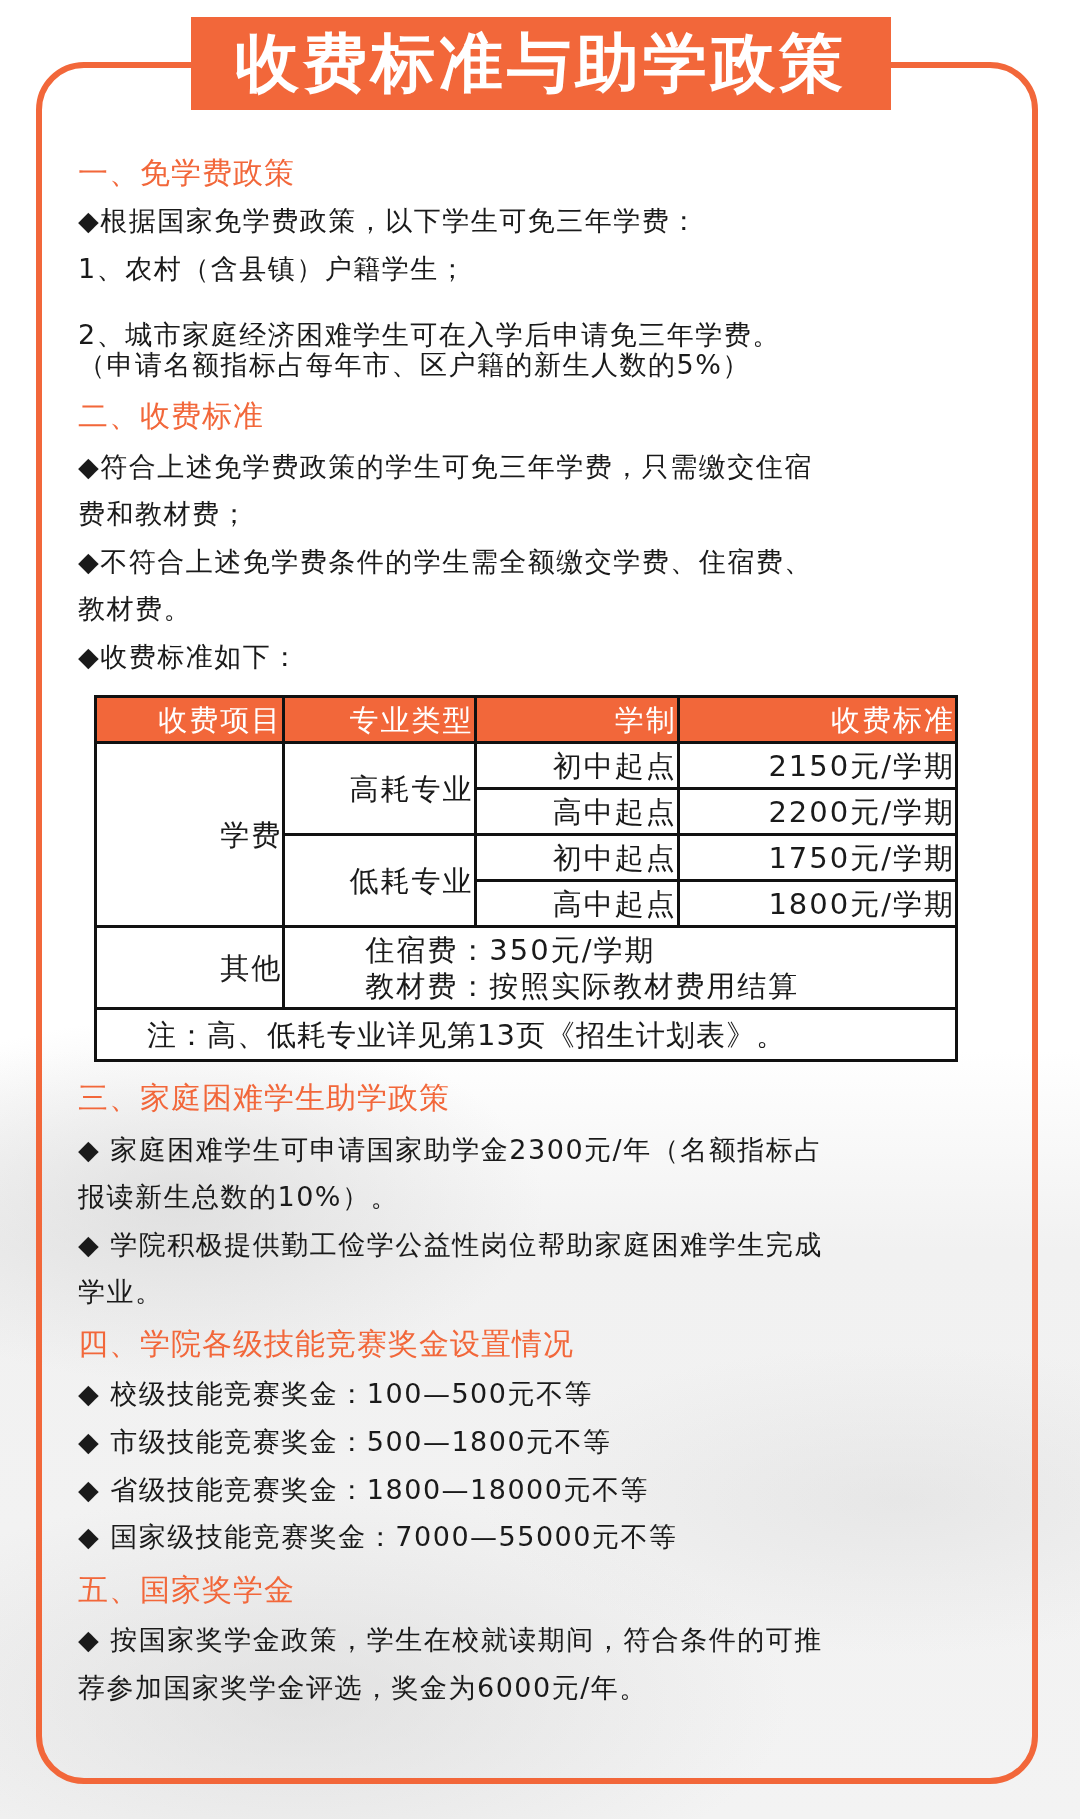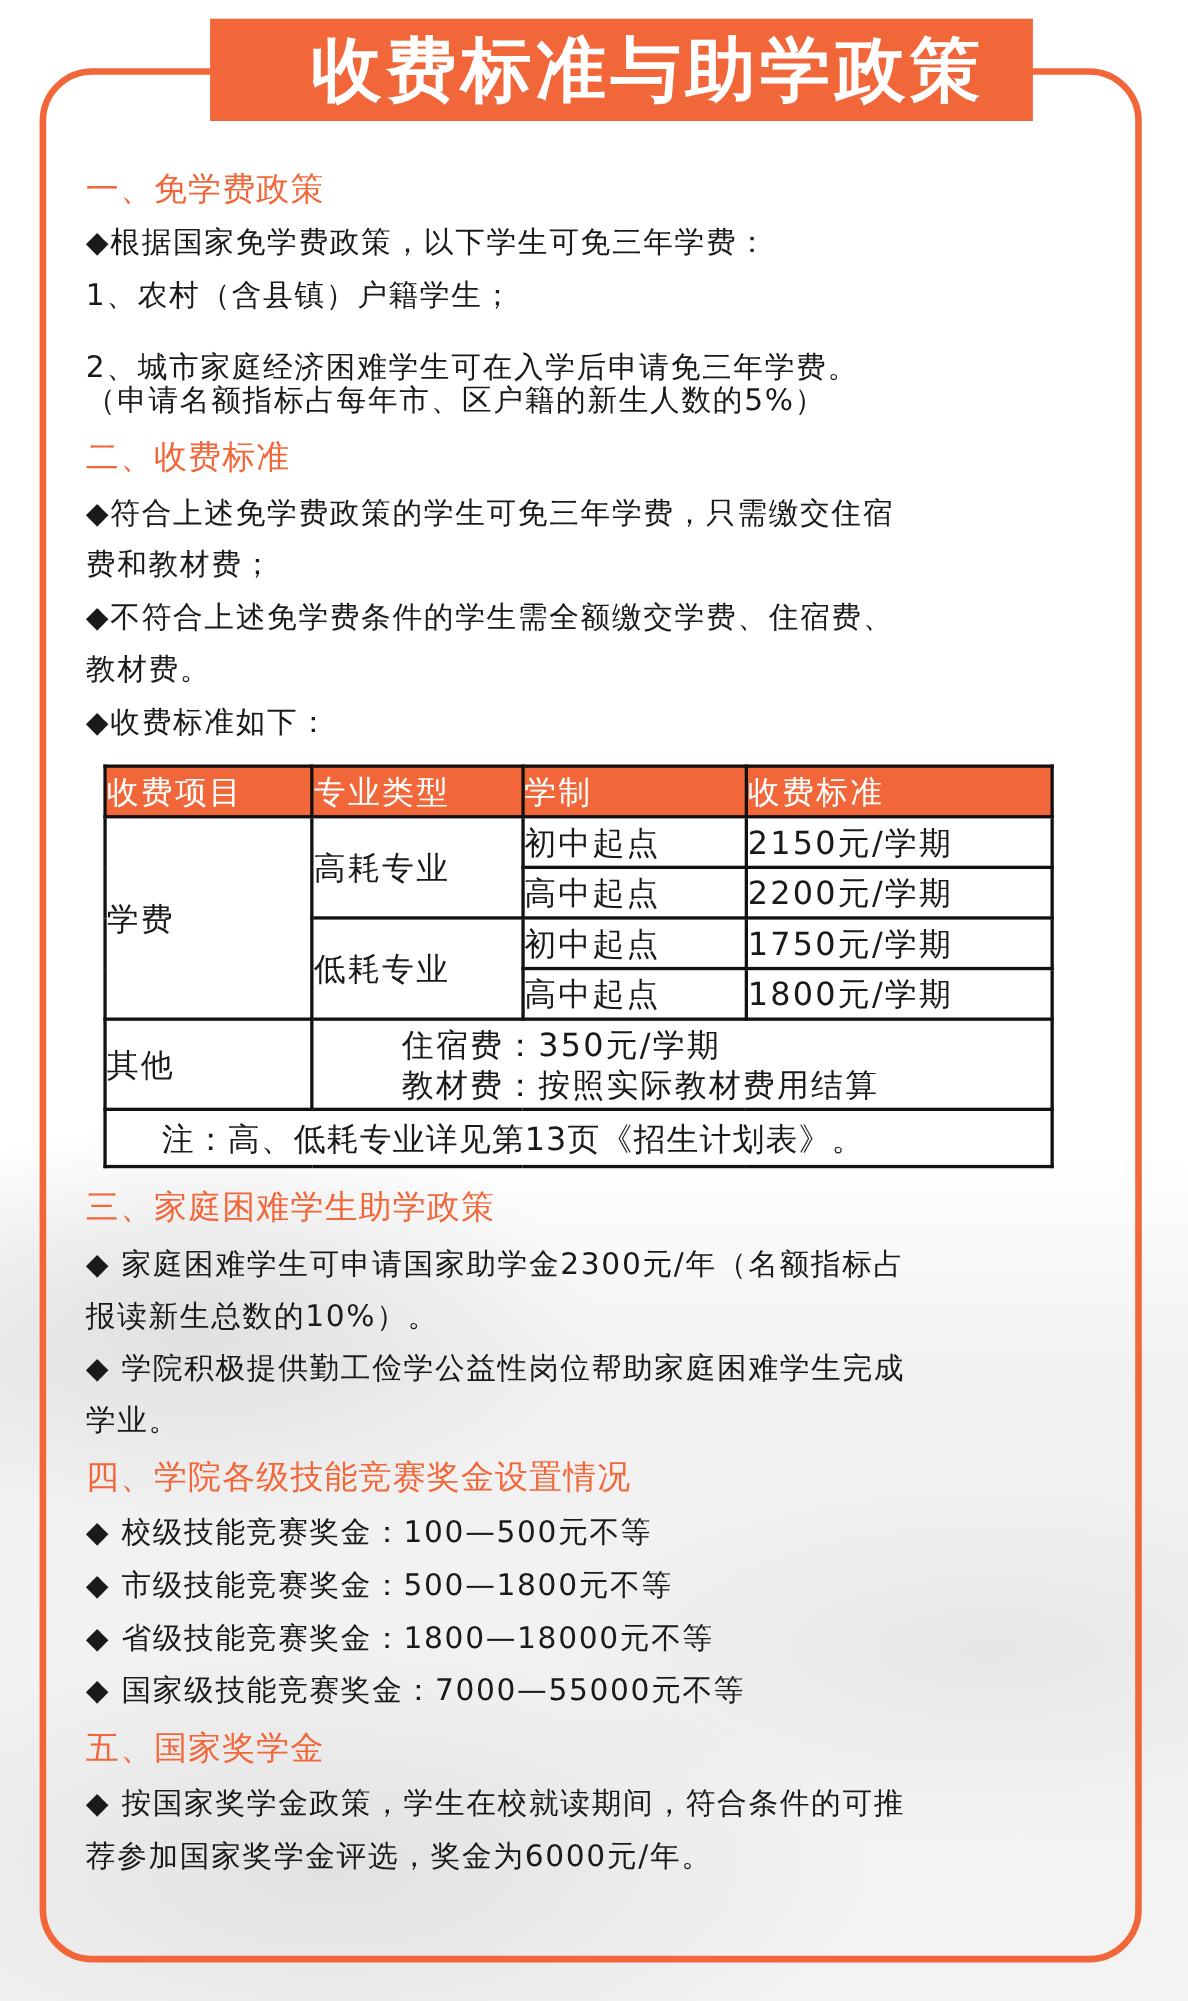--- a/index.html
+++ b/index.html
@@ -14,36 +14,36 @@
       linear-gradient(#ffffff 0px, #ffffff 1050px, #f1f1f1 1250px, #f3f3f3 1819px);
   }
   .frame {
     position:absolute; left:36px; top:62px; width:1002px; height:1722px;
     border:6px solid #F2673A; border-radius:48px; box-sizing:border-box;
   }
   .banner {
     position:absolute; left:191px; top:17px; width:700px; height:93px;
     background:#F2673A; color:#fff;
     display:flex; align-items:center; justify-content:center;
-    font-size:64px; font-weight:bold; letter-spacing:4px;padding-left:48px;
+    font-size:64px; font-weight:bold; letter-spacing:4px;
   }
   .h {
     position:absolute; left:78px; color:#F2673A;
     font-size:30px; font-weight:normal; line-height:36px; letter-spacing:1px;
   }
   .p {
     position:absolute; left:78px; font-size:27px; line-height:40px;
     white-space:nowrap; letter-spacing:1.5px;
   }
   table.fee {
     position:absolute; left:94px; top:695px; width:864px;
     border-collapse:collapse; font-size:29px;
   }
   table.fee td, table.fee th {
-    border:3px solid #111; text-align:left; padding:0; line-height:40px;
+    border:3px solid #111; text-align:right; padding:0; line-height:40px;
   }
   table.fee th {
     background:#F2673A; color:#fff; font-weight:normal; height:43px; letter-spacing:2px;
   }
   table.fee td { height:43px; background:#fff; letter-spacing:2px; }
   table.fee td.other-val { text-align:left; padding-left:80px; line-height:36px; height:79px; }
   table.fee td.note { text-align:left; padding-left:50px; height:49px; letter-spacing:1px; }
 </style>
 </head>
 <body>

